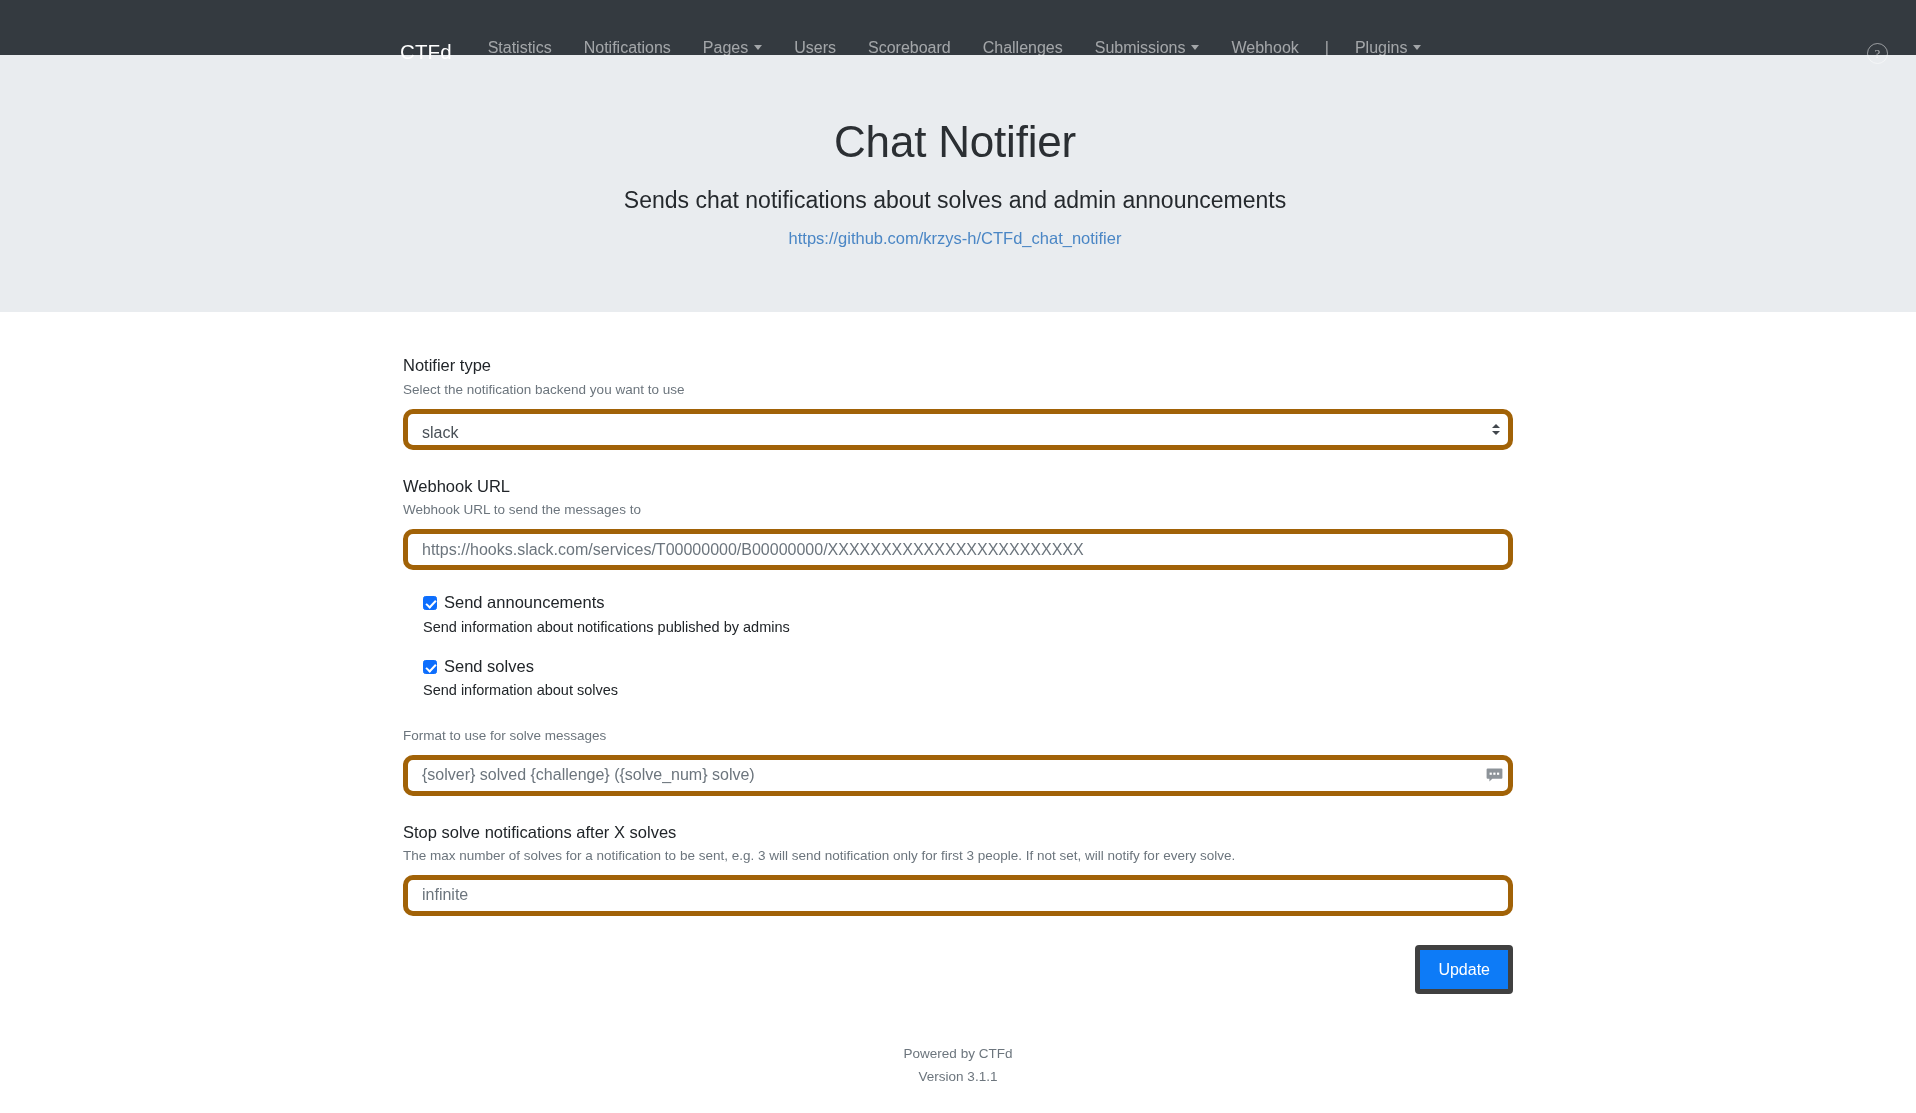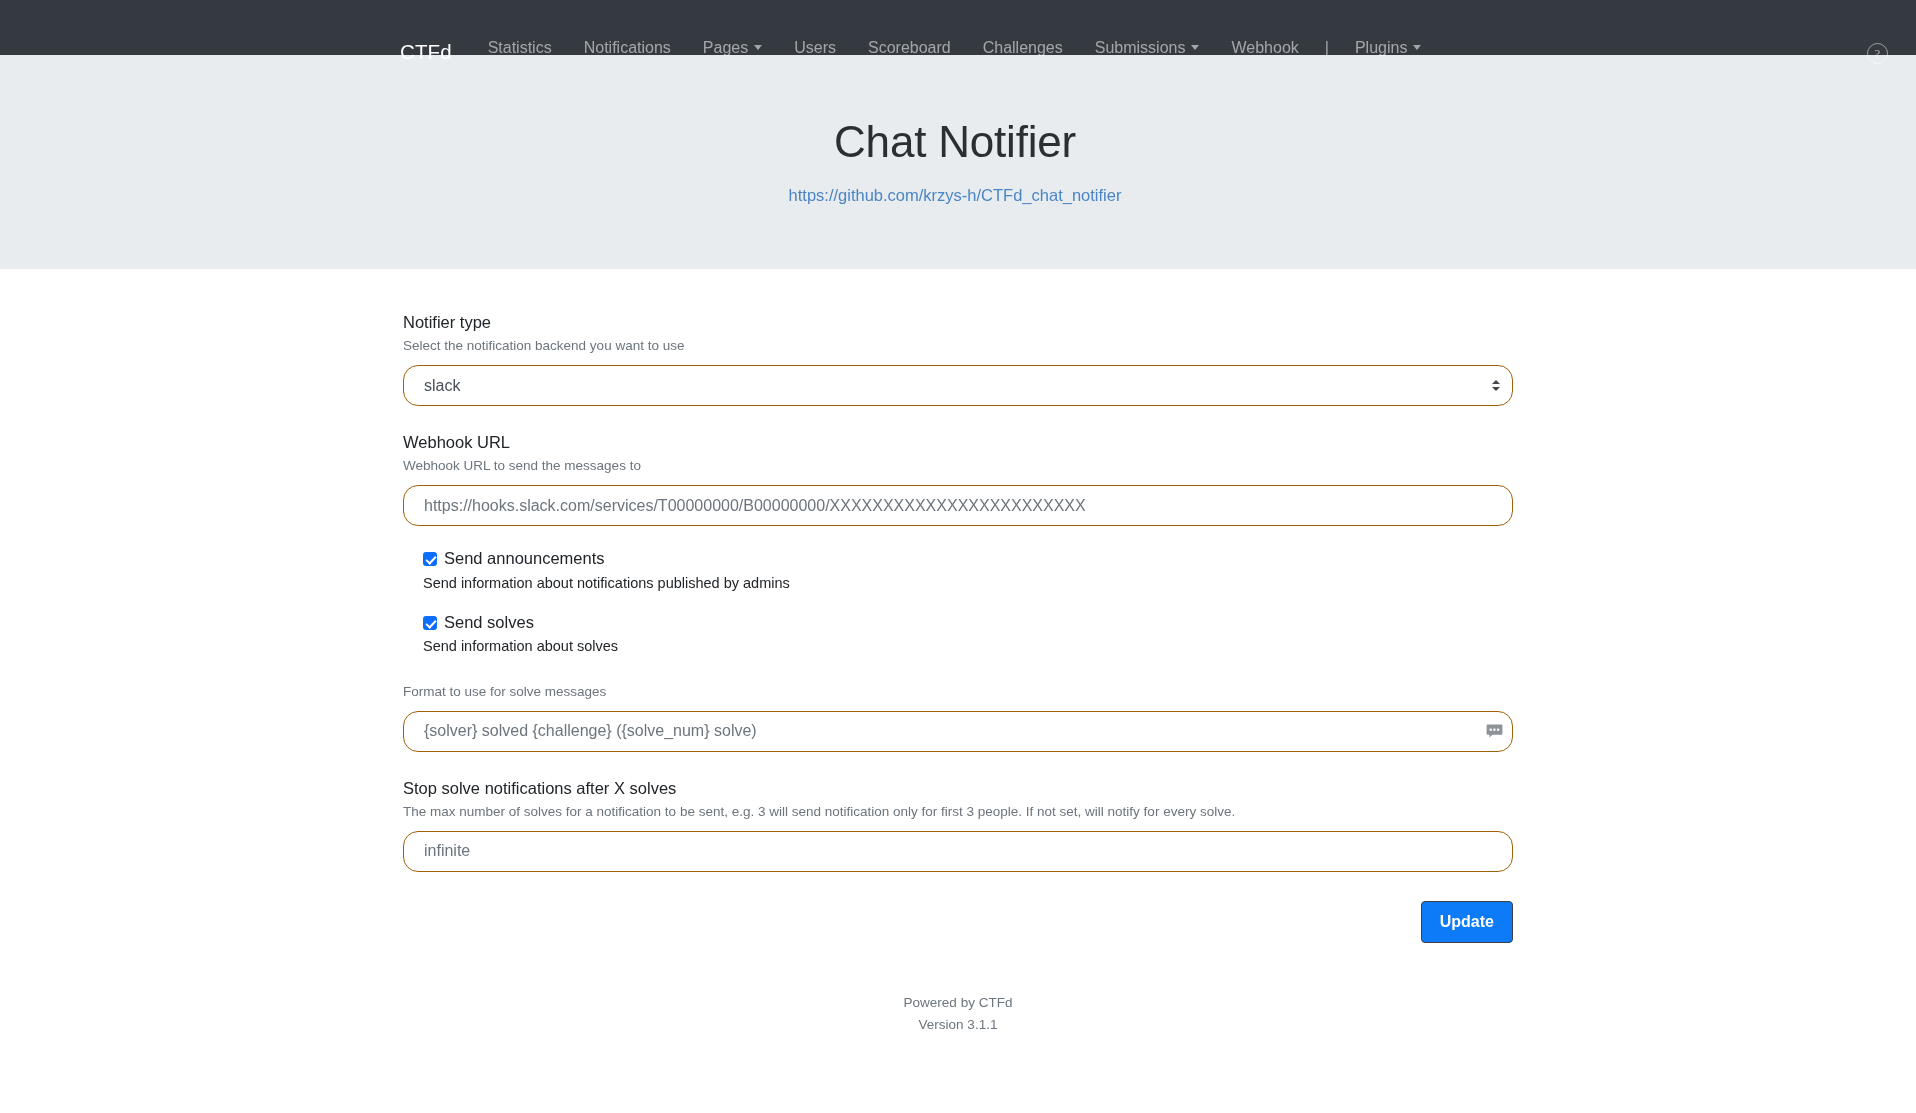--- a/index.html
+++ b/index.html
@@ -136,29 +136,29 @@
     font-size: 13.5px;
     color: #6c757d;
     margin: 0 0 9px 0;
     display: block;
     line-height: 1.4;
   }
   .form-control {
     display: block;
     width: 100%;
     height: 41px;
-    padding: 6px 20px;
+    padding: 6px 14px;
     font-size: 16px;
     font-family: "Liberation Sans", sans-serif;
     font-weight: 400;
     line-height: 1.6;
     color: #495057;
     background-color: #fff;
-    border: 1px solid #a16207;
-    border-radius: 15px;
+    border: 5px solid #a16207;
+    border-radius: 10px;
     outline: none;
   }
   .form-control::placeholder { color: #6c757d; opacity: 1; }
 
   
   .select-wrap { position: relative; }
   .select-wrap .form-control {
     appearance: none;
     -webkit-appearance: none;
     -moz-appearance: none;
@@ -249,24 +249,24 @@
   }
 
   
   .btn-row {
     display: flex;
     justify-content: flex-end;
     margin-top: 29px;
   }
   .btn-primary {
     background: #0d7bf7;
-    border: 1px solid #404040;
+    border: 5px solid #404040;
     color: #fff;
     font-size: 16px;
-    font-weight: bold;
+    font-weight: normal;
     font-family: "Liberation Sans", sans-serif;
     padding: 9px 18px;
     border-radius: 4px;
     cursor: pointer;
     line-height: 1.35;
     min-width: 78px;
   }
 
   
   .footer {
@@ -325,20 +325,21 @@
     </div>
 
     <div class="nav-right">
       <span class="help-icon">?</span>
     </div>
   </div>
 </nav>
 
 <header class="jumbotron">
   <h1 class="jumbo-title">Chat Notifier</h1>
+  <p class="jumbo-sub">Sends chat notifications about solves and admin announcements</p>
   <a class="jumbo-link" href="#">https://github.com/krzys-h/CTFd_chat_notifier</a>
 </header>
 
 <main class="container">
 
   <div class="form-group">
     <label class="field-label">Notifier type</label>
     <small class="field-help">Select the notification backend you want to use</small>
     <div class="select-wrap">
       <select class="form-control">

